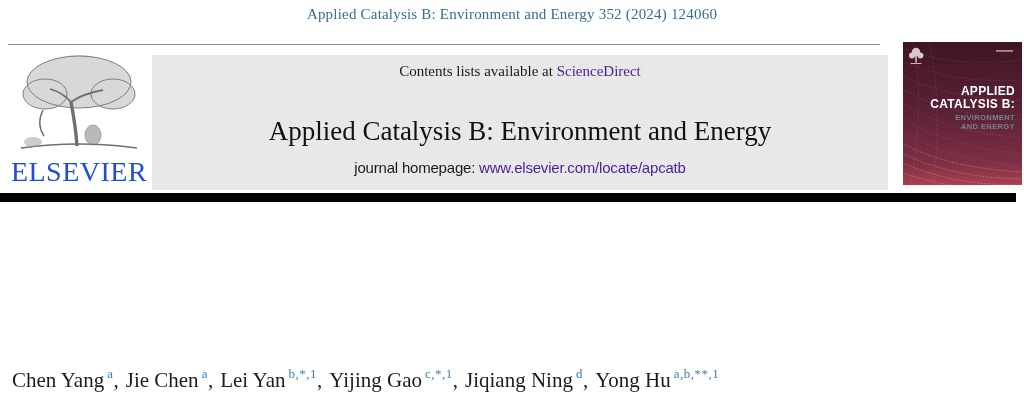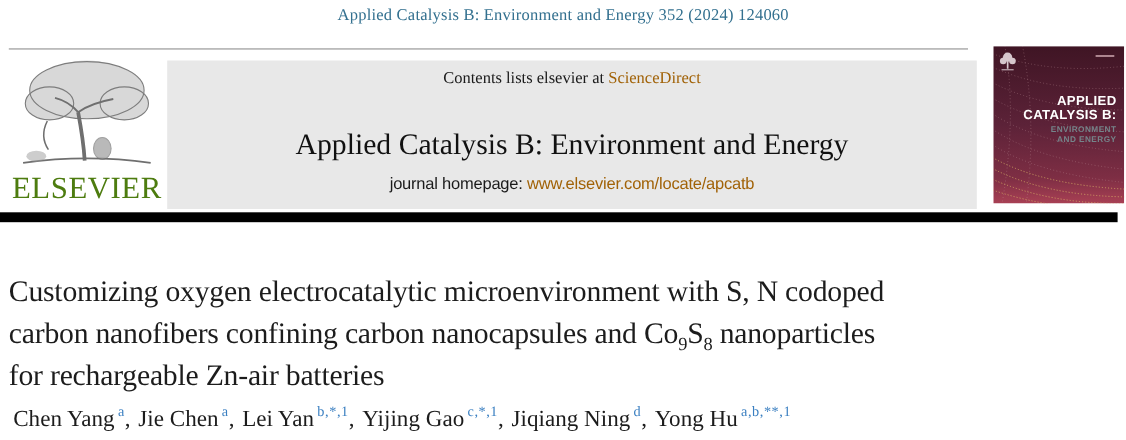--- a/index.html
+++ b/index.html
@@ -12,30 +12,30 @@
     position:absolute;top:6px;left:0;width:1024px;text-align:center;
     font-size:15px;color:#33708f;letter-spacing:.2px;
   }
   .top-rule{
     position:absolute;top:44px;left:8px;width:872px;height:1px;background:#8f8f8f;
   }
   
   .logo-block{position:absolute;top:50px;left:8px;width:142px;height:140px;text-align:center;}
   .logo-tree{display:block;margin:0 auto;}
   .elsevier-wordmark{
-    margin-top:2px;font-size:28px;color:#4d7c0f;letter-spacing:.5px;
+    margin-top:2px;font-size:28px;color:#1d4ed8;letter-spacing:.5px;
     font-family:"Liberation Serif",serif;
   }
   
   .masthead{
     position:absolute;top:55px;left:152px;width:736px;height:135px;
     background:#e8e8e8;text-align:center;
   }
   .contents-line{margin-top:8px;font-size:15px;color:#1a1a1a;}
-  .masthead a, .link{color:#a16207;text-decoration:none;cursor:pointer;}
+  .masthead a, .link{color:#4c1d95;text-decoration:none;cursor:pointer;}
   .journal-title{margin-top:36px;font-size:27px;color:#111;}
   .homepage-line{
     margin-top:12px;font-size:15px;color:#1a1a1a;
     font-family:"Liberation Sans",sans-serif;letter-spacing:-.2px;
   }
   
   .cover{position:absolute;top:42px;left:903px;width:119px;height:143px;}
   
   .black-bar{position:absolute;top:193px;left:0;width:1016px;height:9px;background:#000;}
   
@@ -86,21 +86,21 @@
         <path d="M8,98 Q66,90 124,98" stroke-width="1.6"></path>
       </g>
       <ellipse cx="80" cy="85" rx="8" ry="10" fill="#949494" opacity="0.65" stroke="#6f6f6f" stroke-width="1"></ellipse>
       <ellipse cx="20" cy="92" rx="9" ry="5" fill="#9c9c9c" opacity="0.5"></ellipse>
     </svg>
     <div class="elsevier-wordmark">ELSEVIER</div>
   </div>
 
   <div class="masthead">
     <div class="contents-line">
-      <span>Contents lists elsevier at </span><a class="link">ScienceDirect</a>
+      <span>Contents lists available at </span><a class="link">ScienceDirect</a>
     </div>
     <div class="journal-title">Applied Catalysis B: Environment and Energy</div>
     <div class="homepage-line">
       <span>journal homepage: </span><a class="link">www.elsevier.com/locate/apcatb</a>
     </div>
   </div>
 
   <svg class="cover" viewBox="0 0 119 143" width="119" height="143">
     <defs>
       <linearGradient id="covg" x1="0" y1="0" x2="0" y2="1">
@@ -137,21 +137,16 @@
     </g>
     <rect x="93" y="8" width="17" height="1.8" fill="#c9a3ab" opacity="0.8"></rect>
     <text x="112" y="53" text-anchor="end" fill="#ffffff" font-size="12" font-weight="bold" font-family="Liberation Sans, sans-serif" letter-spacing="0.3">APPLIED</text>
     <text x="112" y="66" text-anchor="end" fill="#ffffff" font-size="12" font-weight="bold" font-family="Liberation Sans, sans-serif" letter-spacing="0.3">CATALYSIS B:</text>
     <text x="112" y="78" text-anchor="end" fill="#75848a" font-size="7.5" font-weight="bold" font-family="Liberation Sans, sans-serif" letter-spacing="0.4">ENVIRONMENT</text>
     <text x="112" y="87" text-anchor="end" fill="#75848a" font-size="7.5" font-weight="bold" font-family="Liberation Sans, sans-serif" letter-spacing="0.4">AND ENERGY</text>
   </svg>
 
   <div class="black-bar"></div>
 
-  <h1 class="article-title" id="title-lines" style="margin:0;">
-      <div class="title-line">Customizing oxygen electrocatalytic microenvironment with S, N codoped</div>
-      <div class="title-line">carbon nanofibers confining carbon nanocapsules and Co<sub>9</sub>S<sub>8</sub> nanoparticles</div>
-      <div class="title-line">for rechargeable Zn-air batteries</div>
-    </h1>
 
   <div class="author-list" id="author-list"><span class="author-name">Chen Yang</span><sup class="author-sup">a</sup><span class="author-sep">,</span><span class="author-name">Jie Chen</span><sup class="author-sup">a</sup><span class="author-sep">,</span><span class="author-name">Lei Yan</span><sup class="author-sup">b,*,1</sup><span class="author-sep">,</span><span class="author-name">Yijing Gao</span><sup class="author-sup">c,*,1</sup><span class="author-sep">,</span><span class="author-name">Jiqiang Ning</span><sup class="author-sup">d</sup><span class="author-sep">,</span><span class="author-name">Yong Hu</span><sup class="author-sup">a,b,**,1</sup></div>
 
 </div>
 
 </body></html>

